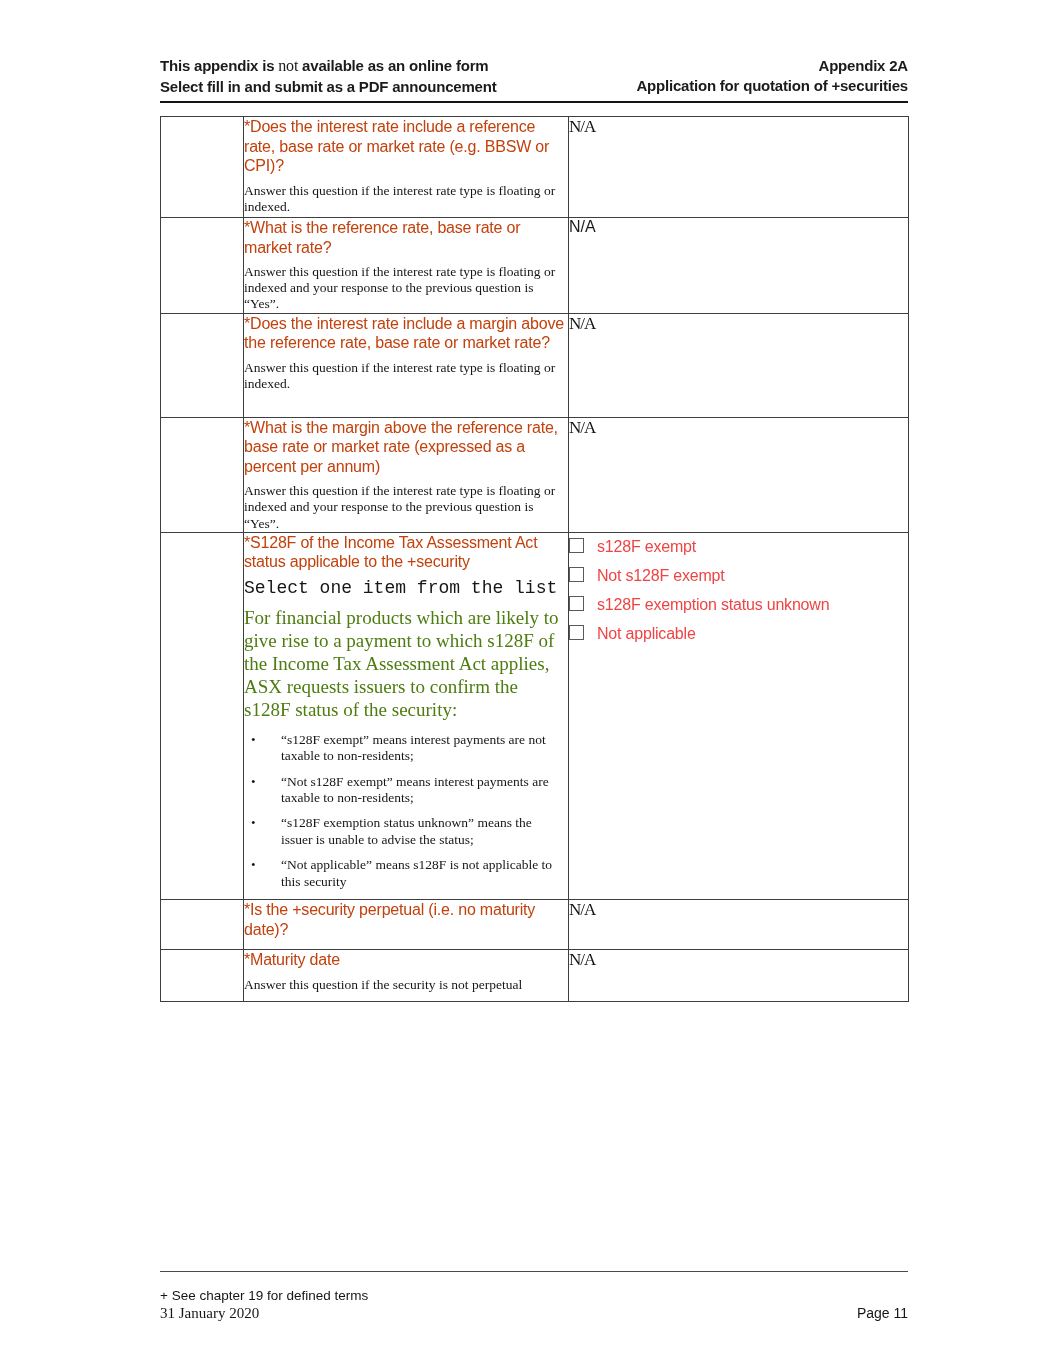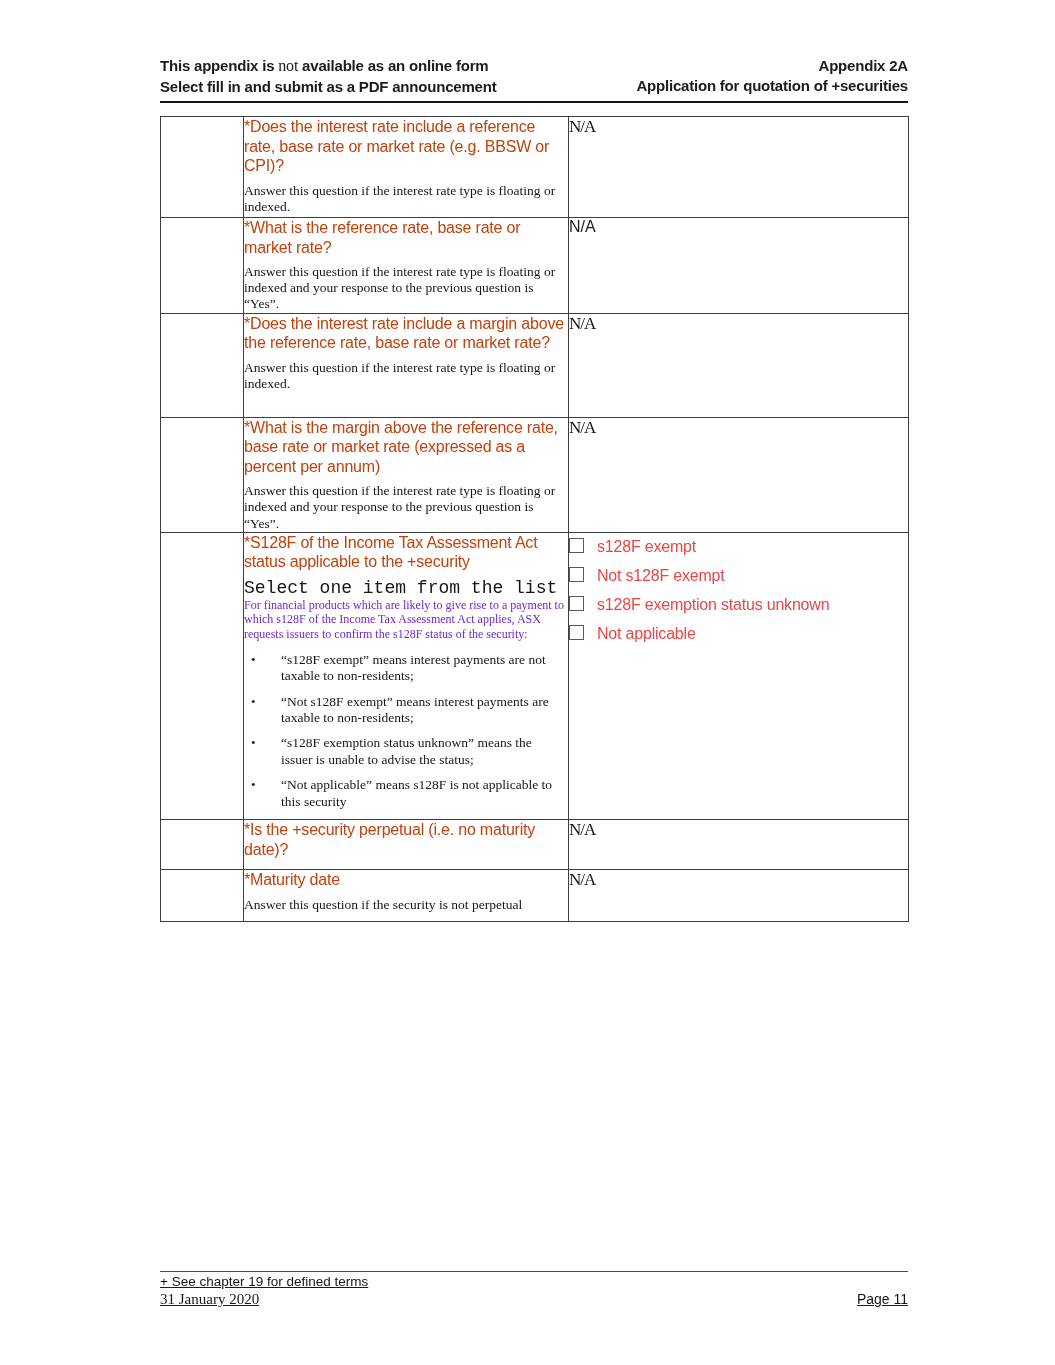--- a/index.html
+++ b/index.html
@@ -80,23 +80,24 @@
     color: #161616;
   }
   .select-hint {
     font-family: Liberation Mono, monospace;
     font-size: 18px;
     margin-top: 6px;
     color: #161616;
   }
   .intro {
     font-family: "Liberation Serif", serif;
-    font-size: 12px;
+    font-size: 19px;
     line-height: 1.22;
-    color: #6d28d9;
+    margin-top: 8px;
+    color: #4d7c0f;
   }
   .bullets { margin-top: 10px; }
   .bullet-item {
     display: flex;
     font-family: "Liberation Serif", serif;
     font-size: 13.5px;
     line-height: 1.22;
     margin-bottom: 9px;
     color: #161616;
   }
@@ -133,22 +134,21 @@
     margin-right: 13px;
   }
 
   
   .footer {
     position: absolute;
     left: 160px;
     top: 1271px;
     width: 748px;
     border-top: 1.5px solid #4a4a4a;
-    padding-top: 2px;
-    text-decoration: underline;
+    padding-top: 16px;
   }
   .footer-terms { font-size: 13.5px; color: #161616; }
   .footer-row {
     display: flex;
     justify-content: space-between;
     align-items: baseline;
     margin-top: 2px;
   }
   .footer-date {
     font-family: "Liberation Serif", serif;

